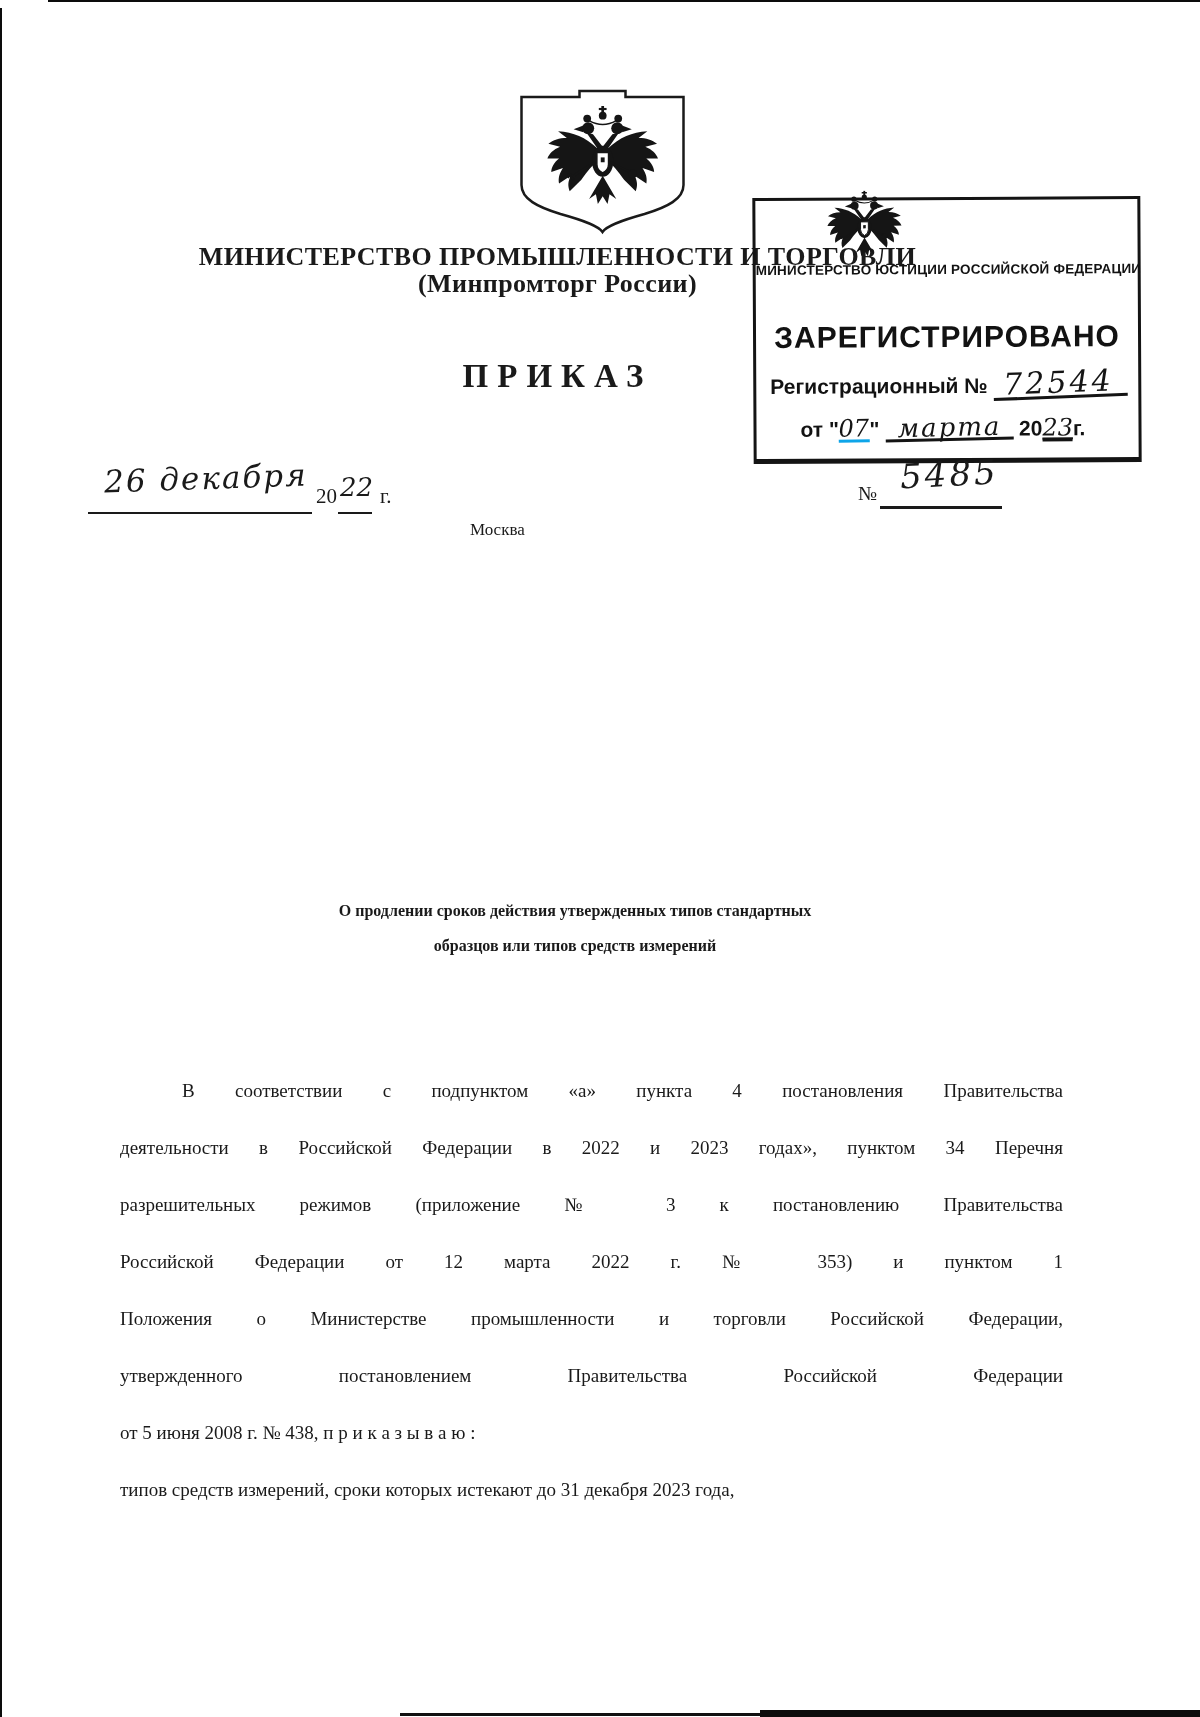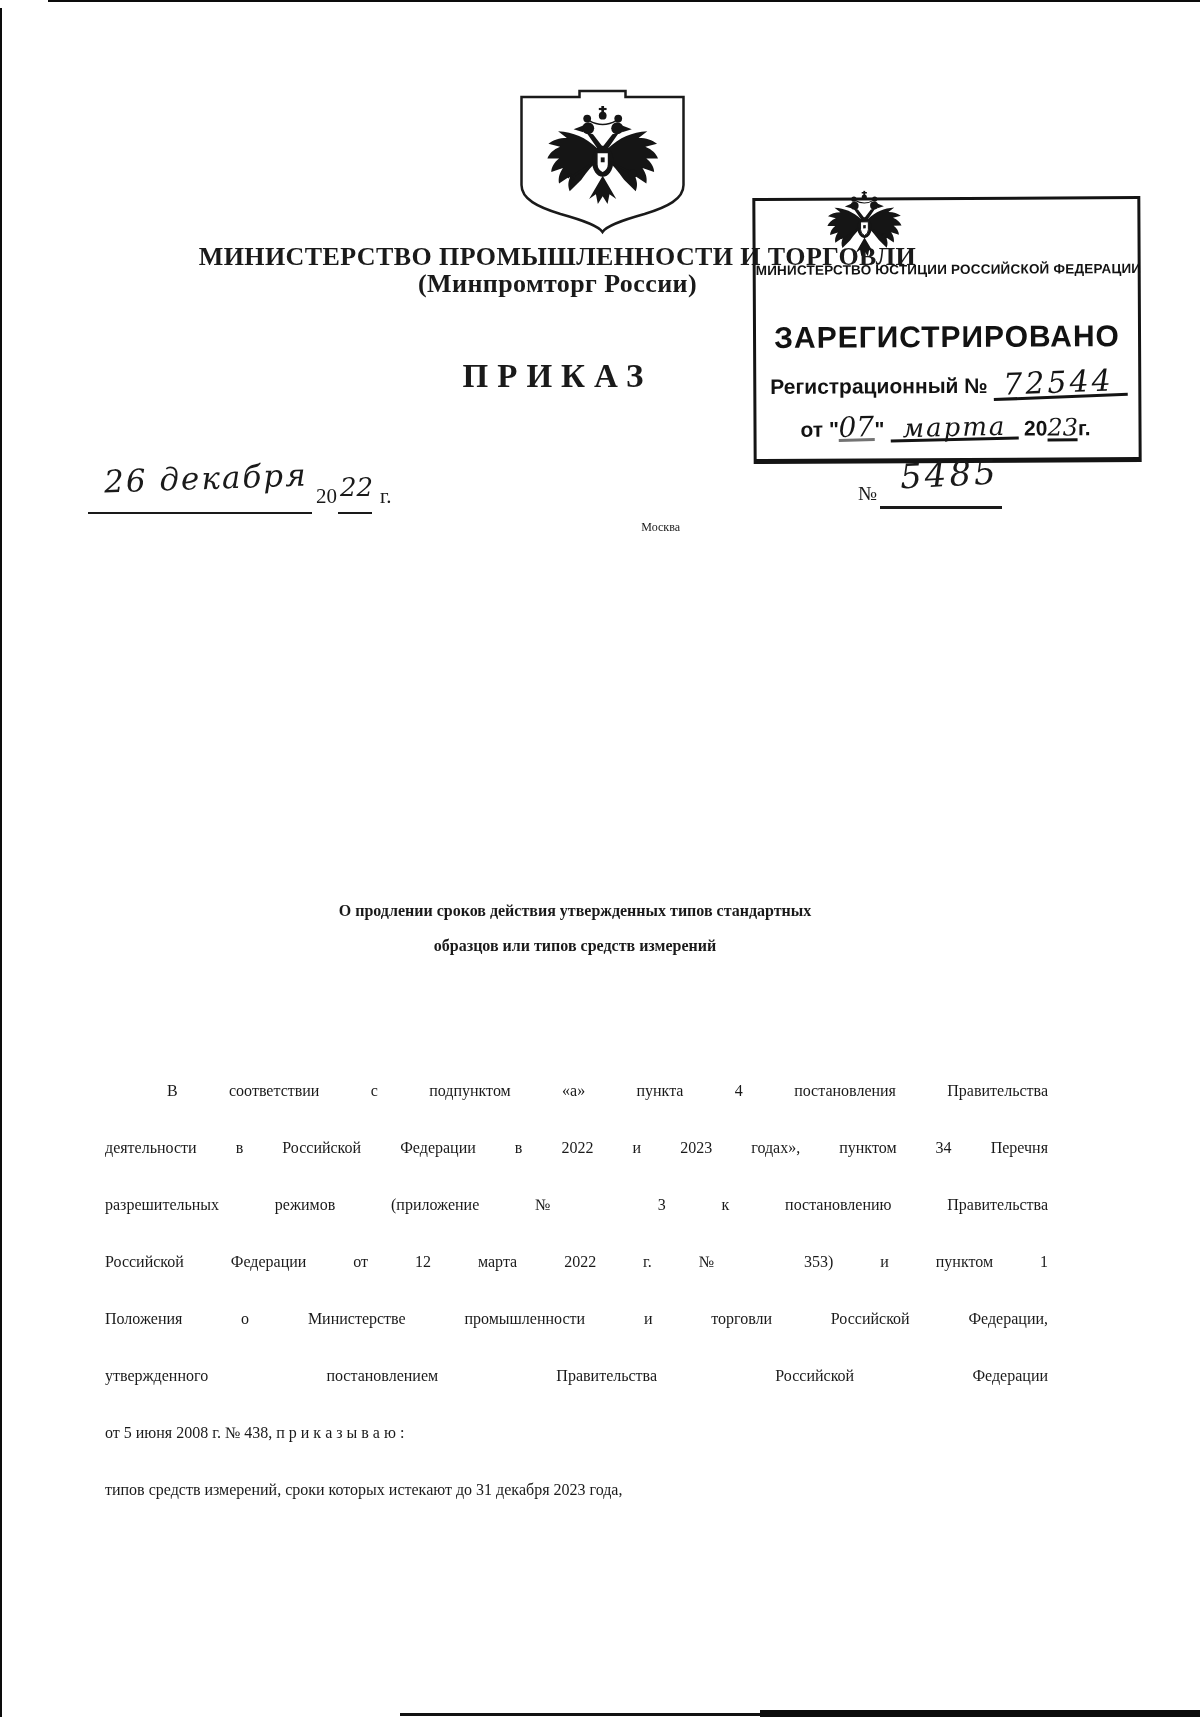--- a/index.html
+++ b/index.html
@@ -47,45 +47,45 @@
   .stamp-dateline{
     position:absolute;left:44px;top:216px;width:100%;
     font-size:21px;font-weight:bold;white-space:nowrap;
   }
   .hw{
     font-family:"DejaVu Serif",serif;font-style:italic;font-weight:normal;
     display:inline-block;
   }
   .stamp .hw{color:#151515;}
   .hw-regnum{font-size:30px;transform:rotate(-2deg);border-bottom:3px solid #141414;padding:0 14px 0 10px;line-height:26px;letter-spacing:3px;}
-  .hw-day{font-size:28px;border-bottom:3px solid #737373;line-height:22px;transform:rotate(-1deg);}
+  .hw-day{font-size:24px;border-bottom:3px solid #0ea5e9;line-height:22px;transform:rotate(-1deg);}
   .hw-month{font-size:26px;border-bottom:3px solid #141414;padding:0 12px;line-height:22px;transform:rotate(-1deg);letter-spacing:2px;}
-  .hw-year{font-size:24px;border-bottom:3px solid #141414;line-height:22px;}
+  .hw-year{font-size:24px;border-bottom:3px solid #141414;line-height:22px;text-decoration:underline;}
 
   .date-block{position:absolute;left:88px;top:460px;width:340px;height:64px;}
   .date-hw{position:absolute;left:16px;top:0px;font-size:31px;transform:rotate(-2deg);letter-spacing:2px;}
   .date-underline{position:absolute;left:0;top:52px;width:224px;height:2px;background:#1a1a1a;}
   .date-printed-20{position:absolute;left:228px;top:24px;font-size:21px;}
   .date-hw-22{position:absolute;left:252px;top:12px;font-size:26px;}
   .date-underline-22{position:absolute;left:250px;top:52px;width:34px;height:2px;background:#1a1a1a;}
   .date-g{position:absolute;left:292px;top:24px;font-size:21px;}
 
   .num-block{position:absolute;left:852px;top:452px;width:180px;height:62px;}
   .num-sign{position:absolute;left:6px;top:30px;font-size:20px;}
   .num-hw{position:absolute;left:48px;top:2px;font-size:34px;transform:rotate(-3deg);letter-spacing:3px;}
   .num-underline{position:absolute;left:28px;top:54px;width:122px;height:2.5px;background:#1a1a1a;}
 
-  .city{position:absolute;left:470px;top:520px;width:210px;text-align:right;font-size:12px;}
+  .city{position:absolute;left:470px;top:520px;width:210px;text-align:left;font-size:17px;}
 
   .title{
     position:absolute;left:95px;top:893px;width:960px;text-align:center;
     font-weight:bold;font-size:16px;line-height:35px;
   }
 
-  .bodytext{position:absolute;left:105px;top:1062px;width:943px;font-size:16px;}
+  .bodytext{position:absolute;left:120px;top:1062px;width:943px;font-size:19px;}
   .bline{
     height:57px;line-height:57px;white-space:normal;
     text-align:justify;text-align-last:justify;text-justify:inter-word;
   }
   .bline.indent{text-indent:62px;}
   .bline.endline{text-align-last:left;}
 </style>
 </head>
 <body>
 

